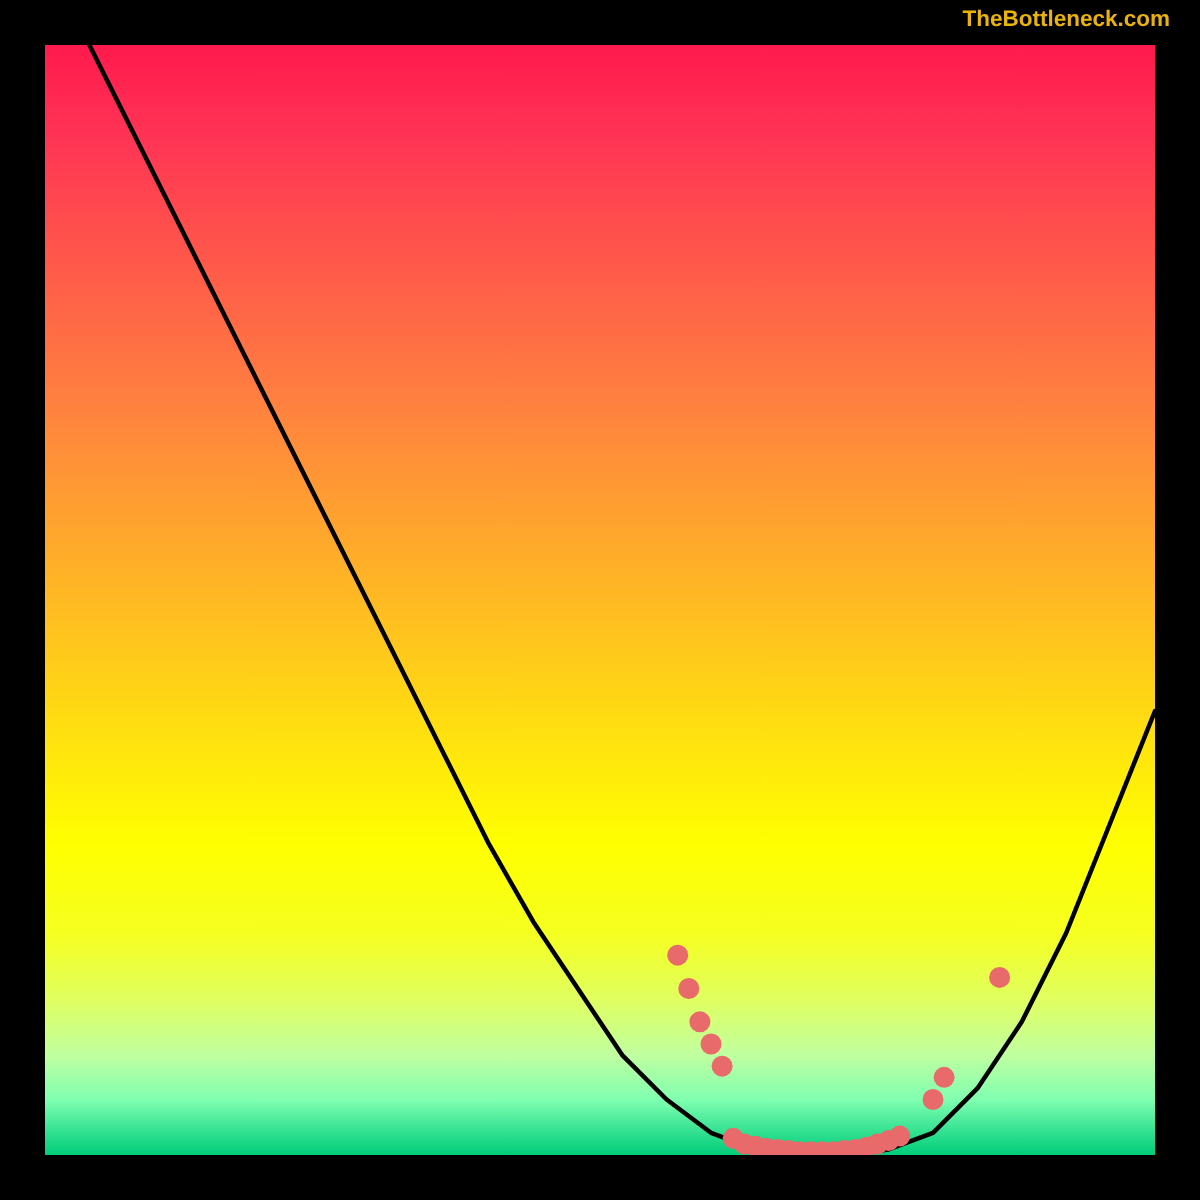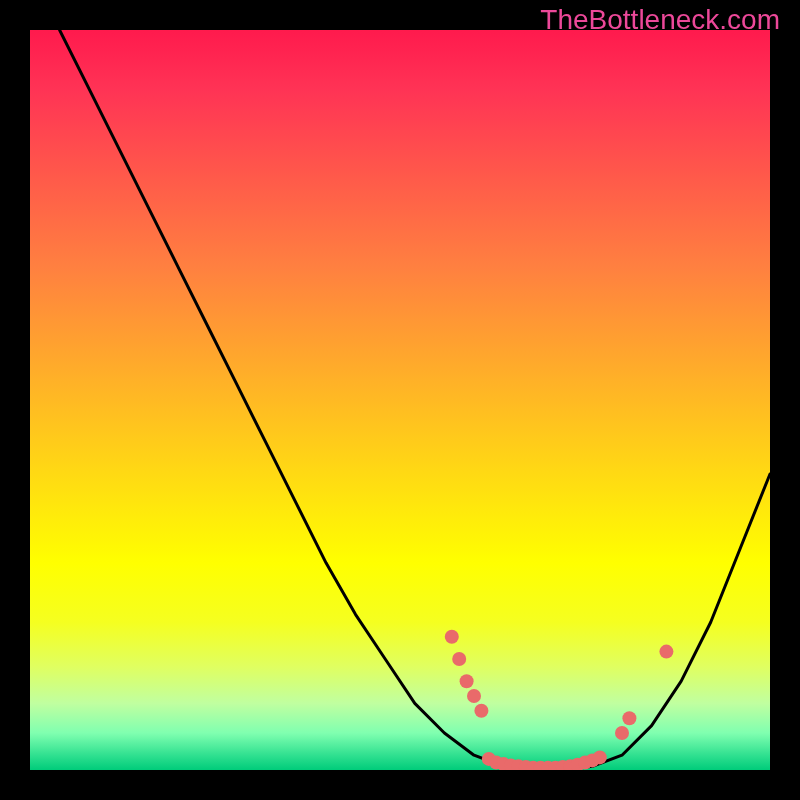--- a/index.html
+++ b/index.html
@@ -7,23 +7,23 @@
     width: 800px;
     height: 800px;
     background: #000;
     position: relative;
     font-family: Arial, sans-serif;
   }
   .watermark {
     position: absolute;
     top: 4px;
     right: 20px;
-    color: #ec4899;
-    font-size: 28px;
-    font-weight: normal;
+    color: #eab308;
+    font-size: 15px;
+    font-weight: bold;
     z-index: 10;
   }
   .plot-area {
     position: absolute;
     left: 30px;
     top: 30px;
     width: 740px;
     height: 740px;
     background: linear-gradient(to bottom,
       #ff1a4d 0%,

